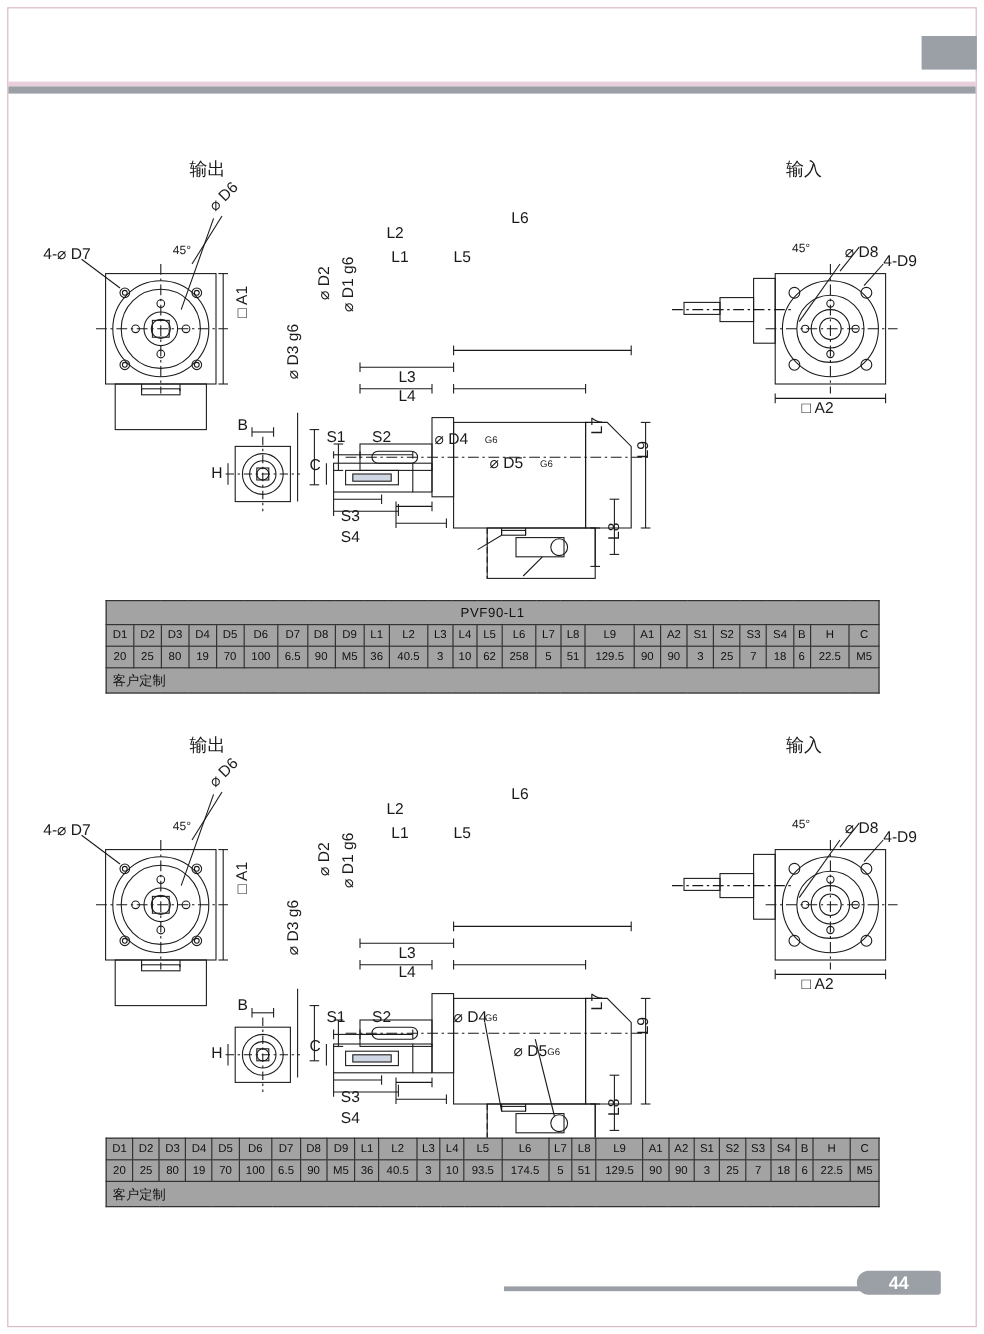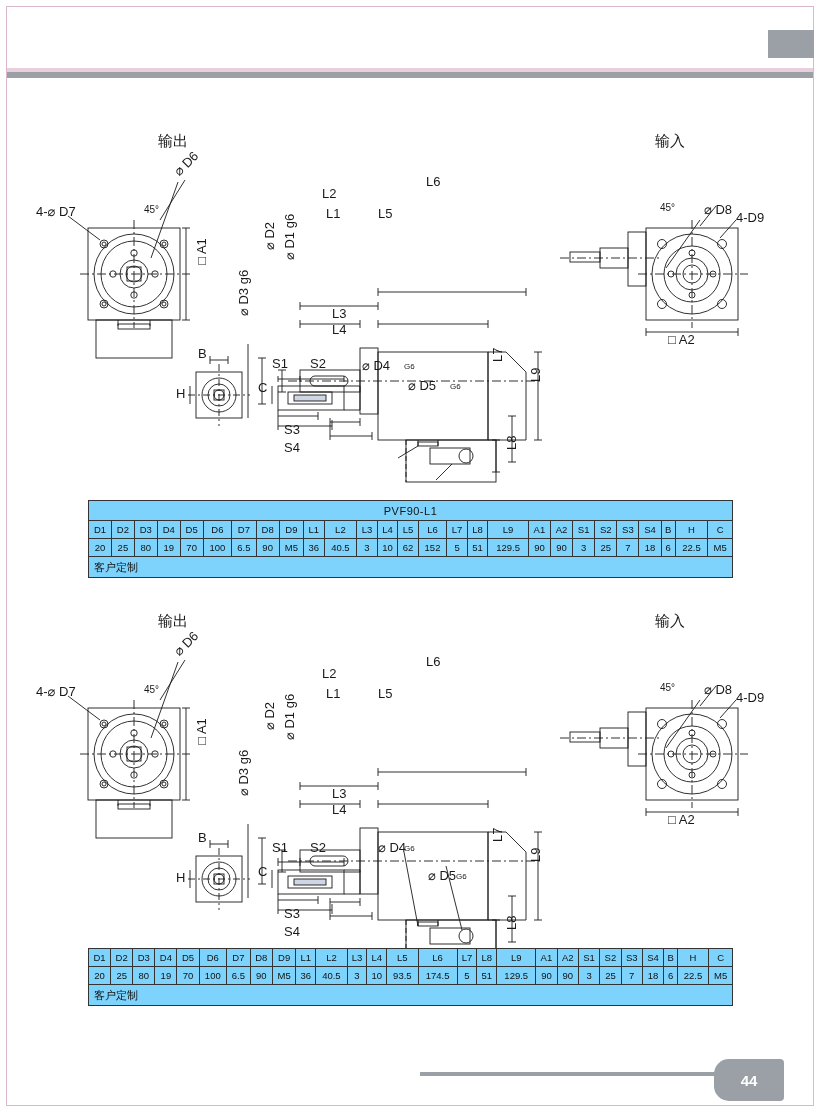--- a/index.html
+++ b/index.html
@@ -27,21 +27,21 @@
   }
   .corner-tab{
     position:absolute;left:768px;top:30px;width:46px;height:28px;
     background:#9aa0a6;
   }
   .footer-rule{
     position:absolute;left:420px;top:1072px;width:300px;height:4px;
     background:#9aa0a6;
   }
   .page-num-badge{
-    position:absolute;left:714px;top:1059px;width:70px;height:42px;
+    position:absolute;left:714px;top:1059px;width:70px;height:20px;
     background:#9aa0a6;border-radius:15px 4px 4px 15px;
     color:#fff;font-size:15px;font-weight:bold;
     display:flex;align-items:center;justify-content:center;
     font-family:"Liberation Sans", sans-serif;
   }
 
   
   .block{position:absolute;left:0;width:820px;}
   .block1{top:120px;}
   .block2{top:600px;}
@@ -54,21 +54,21 @@
   .sm{font-size:10px;}
   .xs{font-size:8px;}
 
   svg{position:absolute;left:0;top:0;overflow:visible;}
 
   
   .spec-table{
     position:absolute;
     border-collapse:collapse;
     font-family:"Liberation Sans", sans-serif;
-    background:#7dd3fc;
+    background:#a3a3a3;
   }
   .spec-table td,.spec-table th{
     border:1px solid #333;
     text-align:center;
     font-size:9.5px;
     height:17px;
     padding:0 1px;
     font-weight:normal;
     color:#111;
   }
@@ -340,21 +340,21 @@
     <td>70</td>
     <td>100</td>
     <td>6.5</td>
     <td>90</td>
     <td>M5</td>
     <td>36</td>
     <td>40.5</td>
     <td>3</td>
     <td>10</td>
     <td>62</td>
-    <td>152</td>
+    <td>258</td>
     <td>5</td>
     <td>51</td>
     <td>129.5</td>
     <td>90</td>
     <td>90</td>
     <td>3</td>
     <td>25</td>
     <td>7</td>
     <td>18</td>
     <td>6</td>

